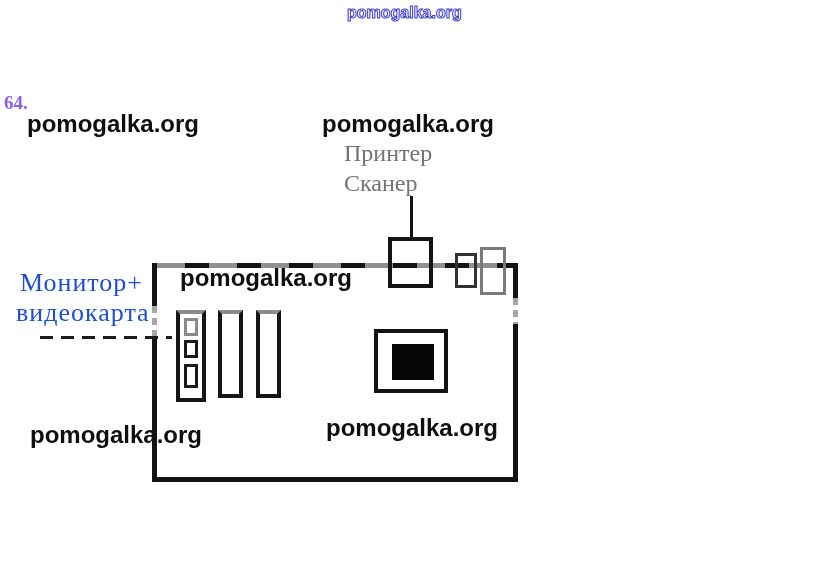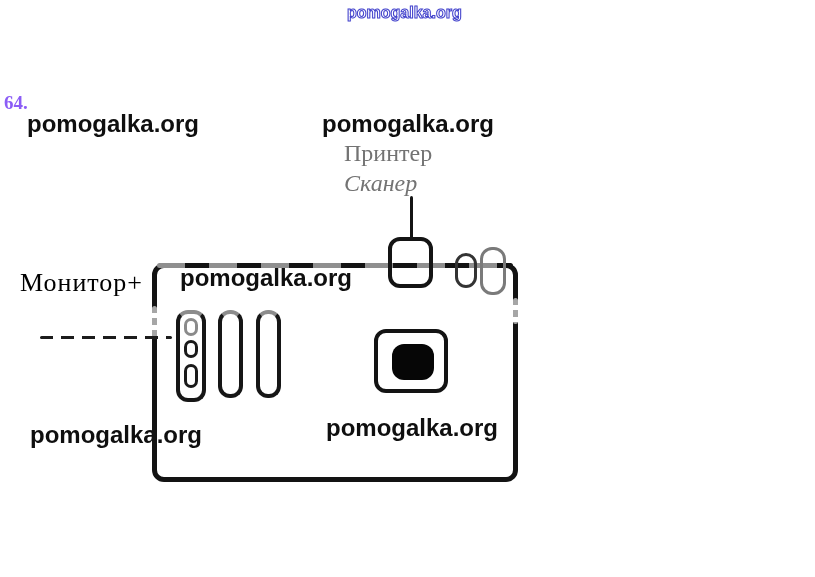--- a/index.html
+++ b/index.html
@@ -1,15 +1,15 @@
 <!DOCTYPE html>
 <html><head>
 <meta charset="utf-8">
 <style>
-  * { box-sizing: border-box; margin: 0; padding: 0; border-radius: 12px; }
+  * { box-sizing: border-box; margin: 0; padding: 0; }
   html, body { background: #ffffff; }
   .stage {
     position: relative;
     width: 815px;
     height: 577px;
     background: #ffffff;
     overflow: hidden;
     font-family: "Liberation Sans", sans-serif;
   }
   .abs { position: absolute; }
@@ -38,21 +38,21 @@
   }
   .dev-label {
     font-family: "Liberation Serif", serif;
     font-size: 24px;
     color: #737373;
     white-space: nowrap;
   }
   .faded-label {
     font-family: "Liberation Serif", serif;
     font-size: 26px;
-    color: #000000;
+    color: #1d4ed8;
     letter-spacing: 1px;
     white-space: nowrap;
   }
   .line-v { background: #141414; }
   .board {
     border: 5px solid #131313;
     background: transparent;
   }
   .port {
     border: 4px solid #141414;
@@ -94,23 +94,24 @@
 <div class="stage">
 
   <div class="abs wm-blue" style="left:347px; top:4px;">pomogalka.org</div>
 
   <div class="abs exercise-num" style="left:4px; top:92px;">64.</div>
 
   <div class="abs wm" style="left:27px; top:110px;">pomogalka.org</div>
   <div class="abs wm" style="left:322px; top:110px;">pomogalka.org</div>
 
   <div class="abs dev-label" style="left:344px; top:140px;">Принтер</div>
-  <div class="abs dev-label" style="left:344px; top:170px;font-style:italic;">Сканер</div>
+  <div class="abs dev-label" style="left:344px; top:170px;">Сканер</div>
 
   <div class="abs faded-label" style="left:20px; top:268px;">Монитор+</div>
+  <div class="abs faded-label" style="left:16px; top:298px;">видеокарта</div>
 
   <div class="abs wm" style="left:30px; top:421px;">pomogalka.org</div>
 
   <div class="abs board" style="left:152px; top:263px; width:366px; height:219px;">
 
     <div class="abs wm" style="left:23px; top:-4px;">pomogalka.org</div>
 
     <div class="slot" style="left:19px; top:42px; width:30px; height:92px;">
       <div class="slot-inner gray" style="left:4px; top:4px;  width:14px; height:18px;"></div>
       <div class="slot-inner" style="left:4px; top:26px; width:14px; height:18px;"></div>

